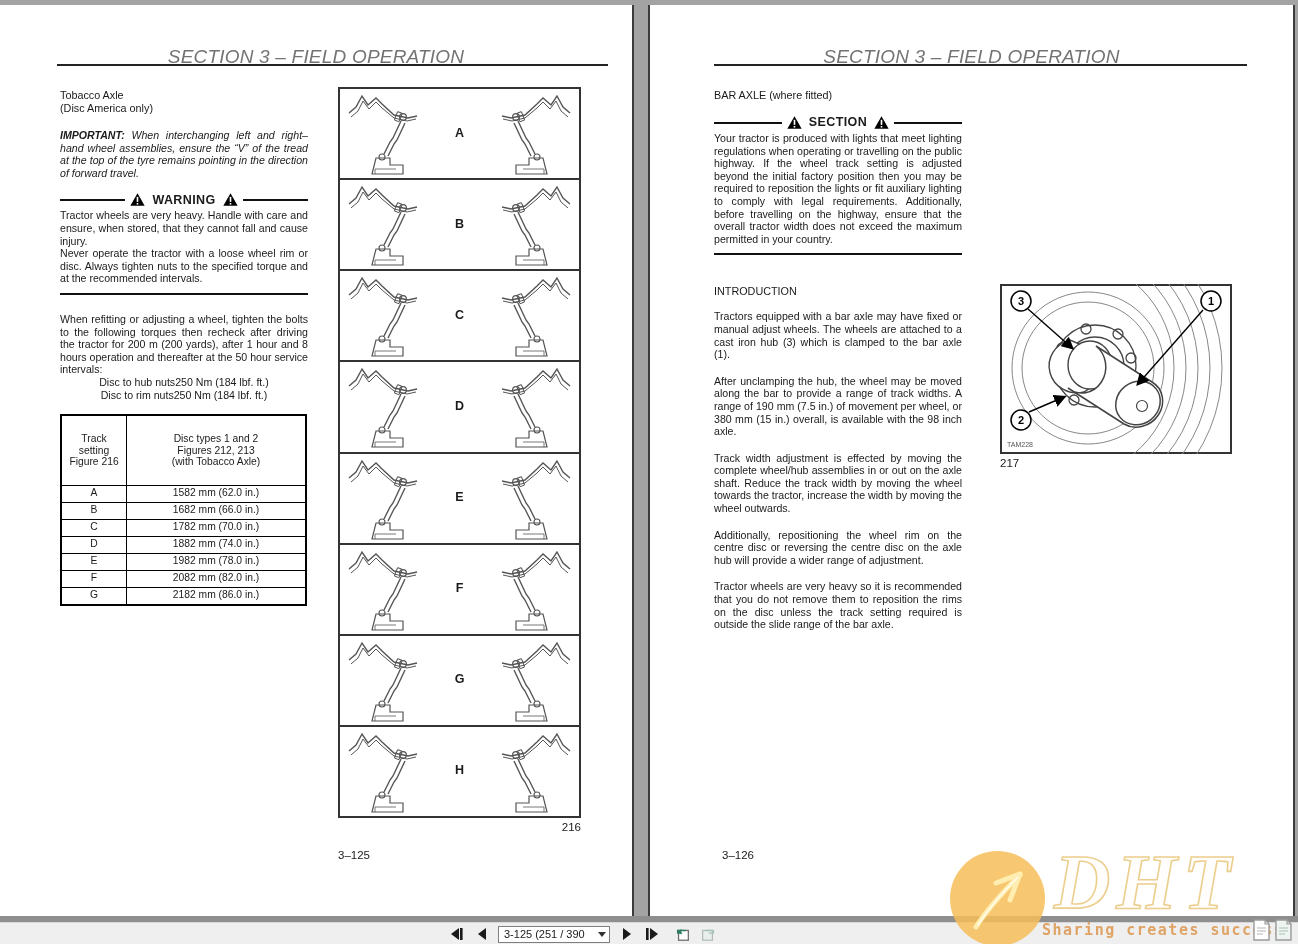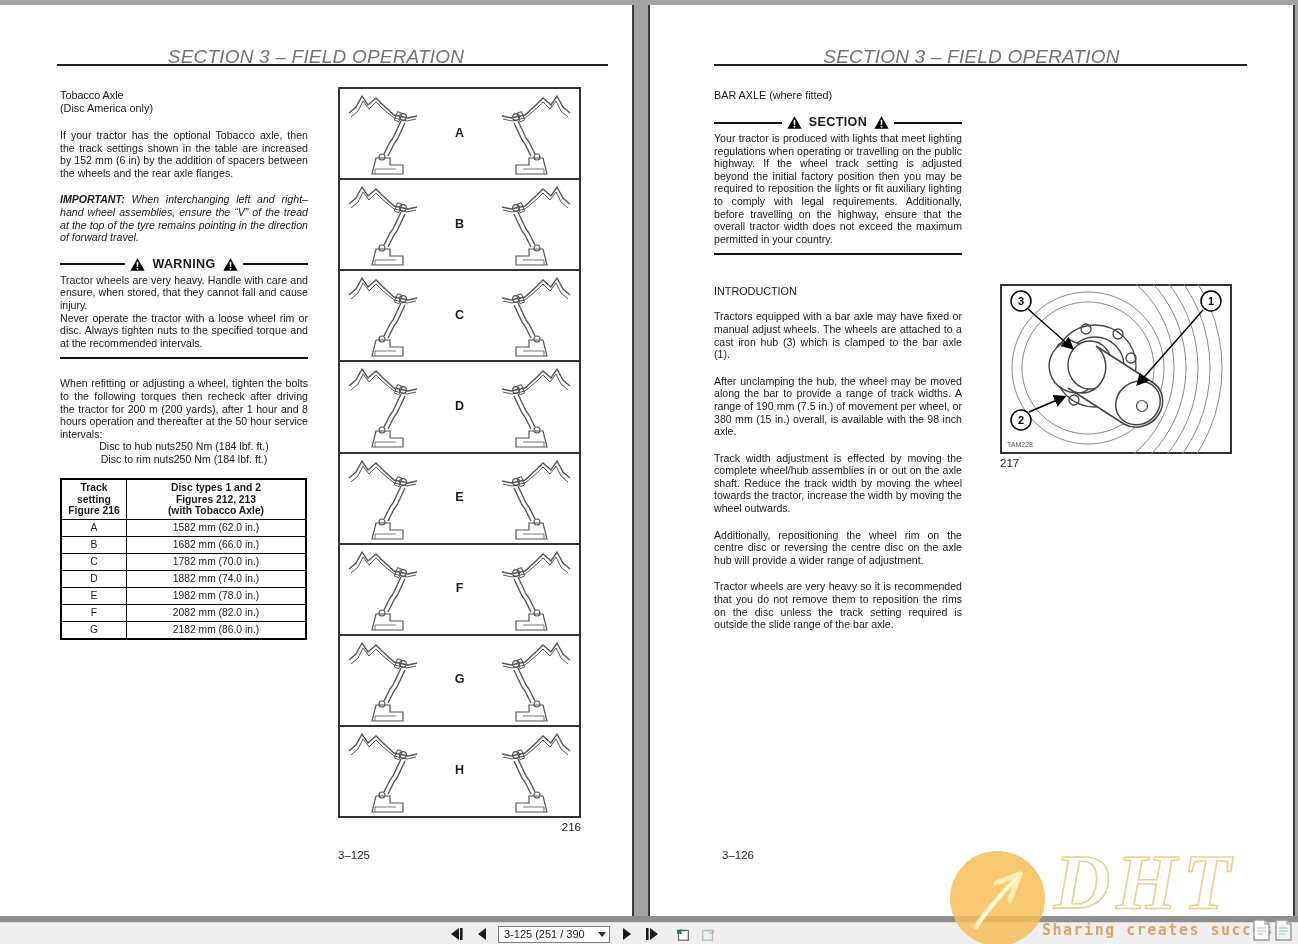--- a/index.html
+++ b/index.html
@@ -31,21 +31,21 @@
   .hazard-head .rule{flex:1;height:2px;background:#111;}
   .hazard-head .hz-title{font-weight:bold;font-size:12.5px;letter-spacing:.4px;padding:0 2px;}
   .tri{width:15px;height:13px;display:inline-block;}
   .block-rule{height:2px;background:#111;margin-top:8px;}
   .torque-row{display:flex;justify-content:center;text-align:left;}
 
   
   table.track{border-collapse:collapse;margin-top:13px;width:247px;
     border:2px solid #000;font-size:10.3px;}
   table.track th,table.track td{border:1px solid #000;text-align:center;padding:1px 2px;}
-  table.track th{font-weight:bold;line-height:11.5px;padding:2px 2px;}
+  table.track th{font-weight:normal;line-height:11.5px;padding:17px 2px;}
   table.track td{height:14px;}
   table.track .c1{width:60px;}
   table.track th span{display:block;}
 
   
   .fig216{position:absolute;left:338px;top:82px;width:243px;height:731px;
     border:2px solid #333;box-sizing:border-box;display:flex;flex-direction:column;background:#fff;}
   .fig216 .panel{flex:1;position:relative;border-bottom:2px solid #333;}
   .fig216 .panel:last-child{border-bottom:none;}
   .fig216 .panel-letter{position:absolute;left:50%;top:50%;transform:translate(-50%,-60%);
@@ -110,21 +110,20 @@
 </svg>
 
 <div class="page page-left">
   <div class="page-header">SECTION 3 – FIELD OPERATION</div>
   <div class="header-rule"></div>
 
   <div class="col col-l">
     <div class="h-bold">Tobacco Axle</div>
     <div class="h-bold">(Disc America only)</div>
 
-    <div class="para">If your tractor has the optional Tobacco axle, then the track settings shown in the table are increased by 152 mm (6 in) by the addition of spacers between the wheels and the rear axle flanges.</div>
 
     <div class="para i"><span class="b i">IMPORTANT:</span>
       <span>When interchanging left and right–hand wheel assemblies, ensure the “V” of the tread at the top of the tyre remains pointing in the direction of forward travel.</span></div>
 
     <div class="hazard-head">
       <span class="rule"></span>
       <svg class="tri">
           <use href="#hz-tri" width="15" height="13"></use>
         </svg>
       <span class="hz-title">WARNING</span>

